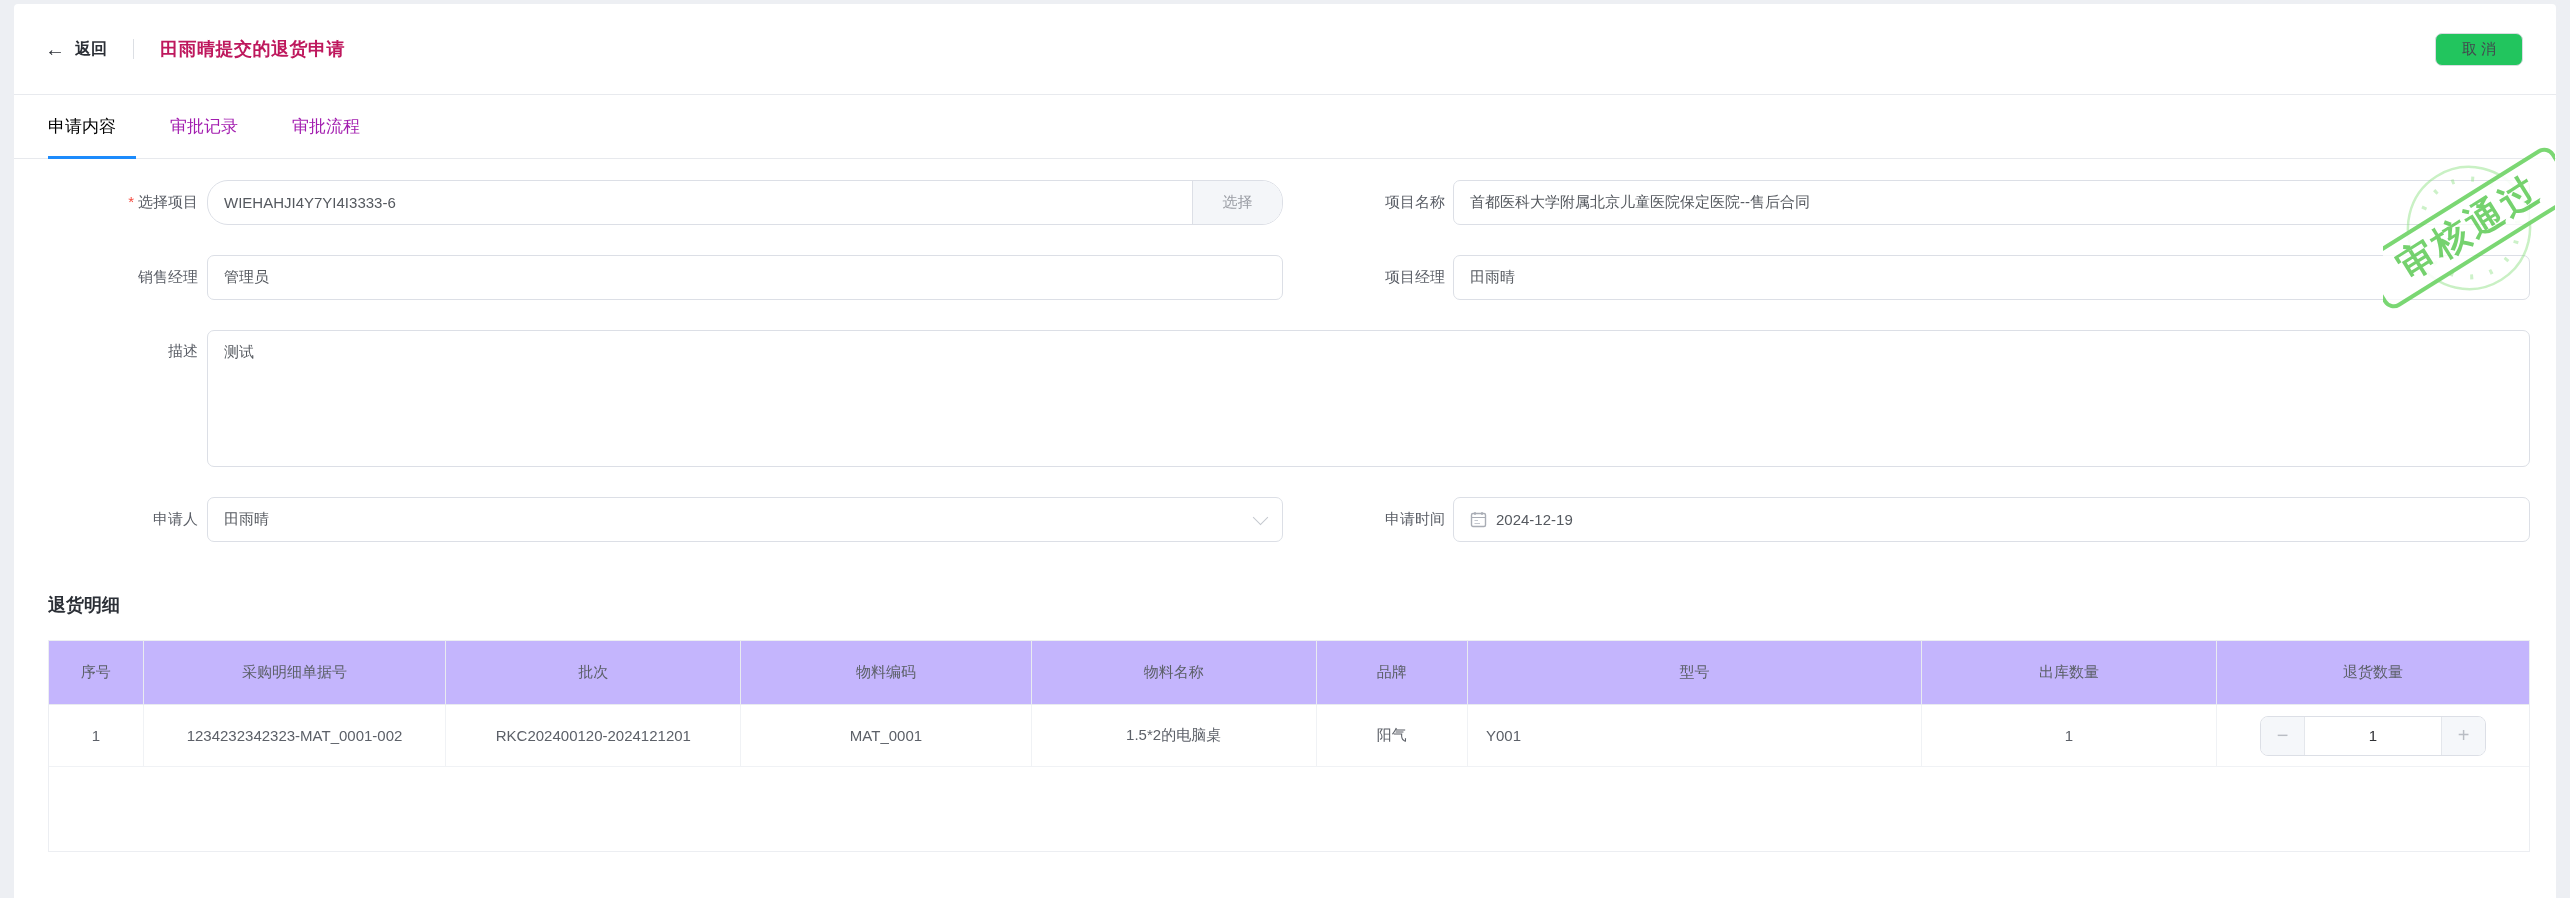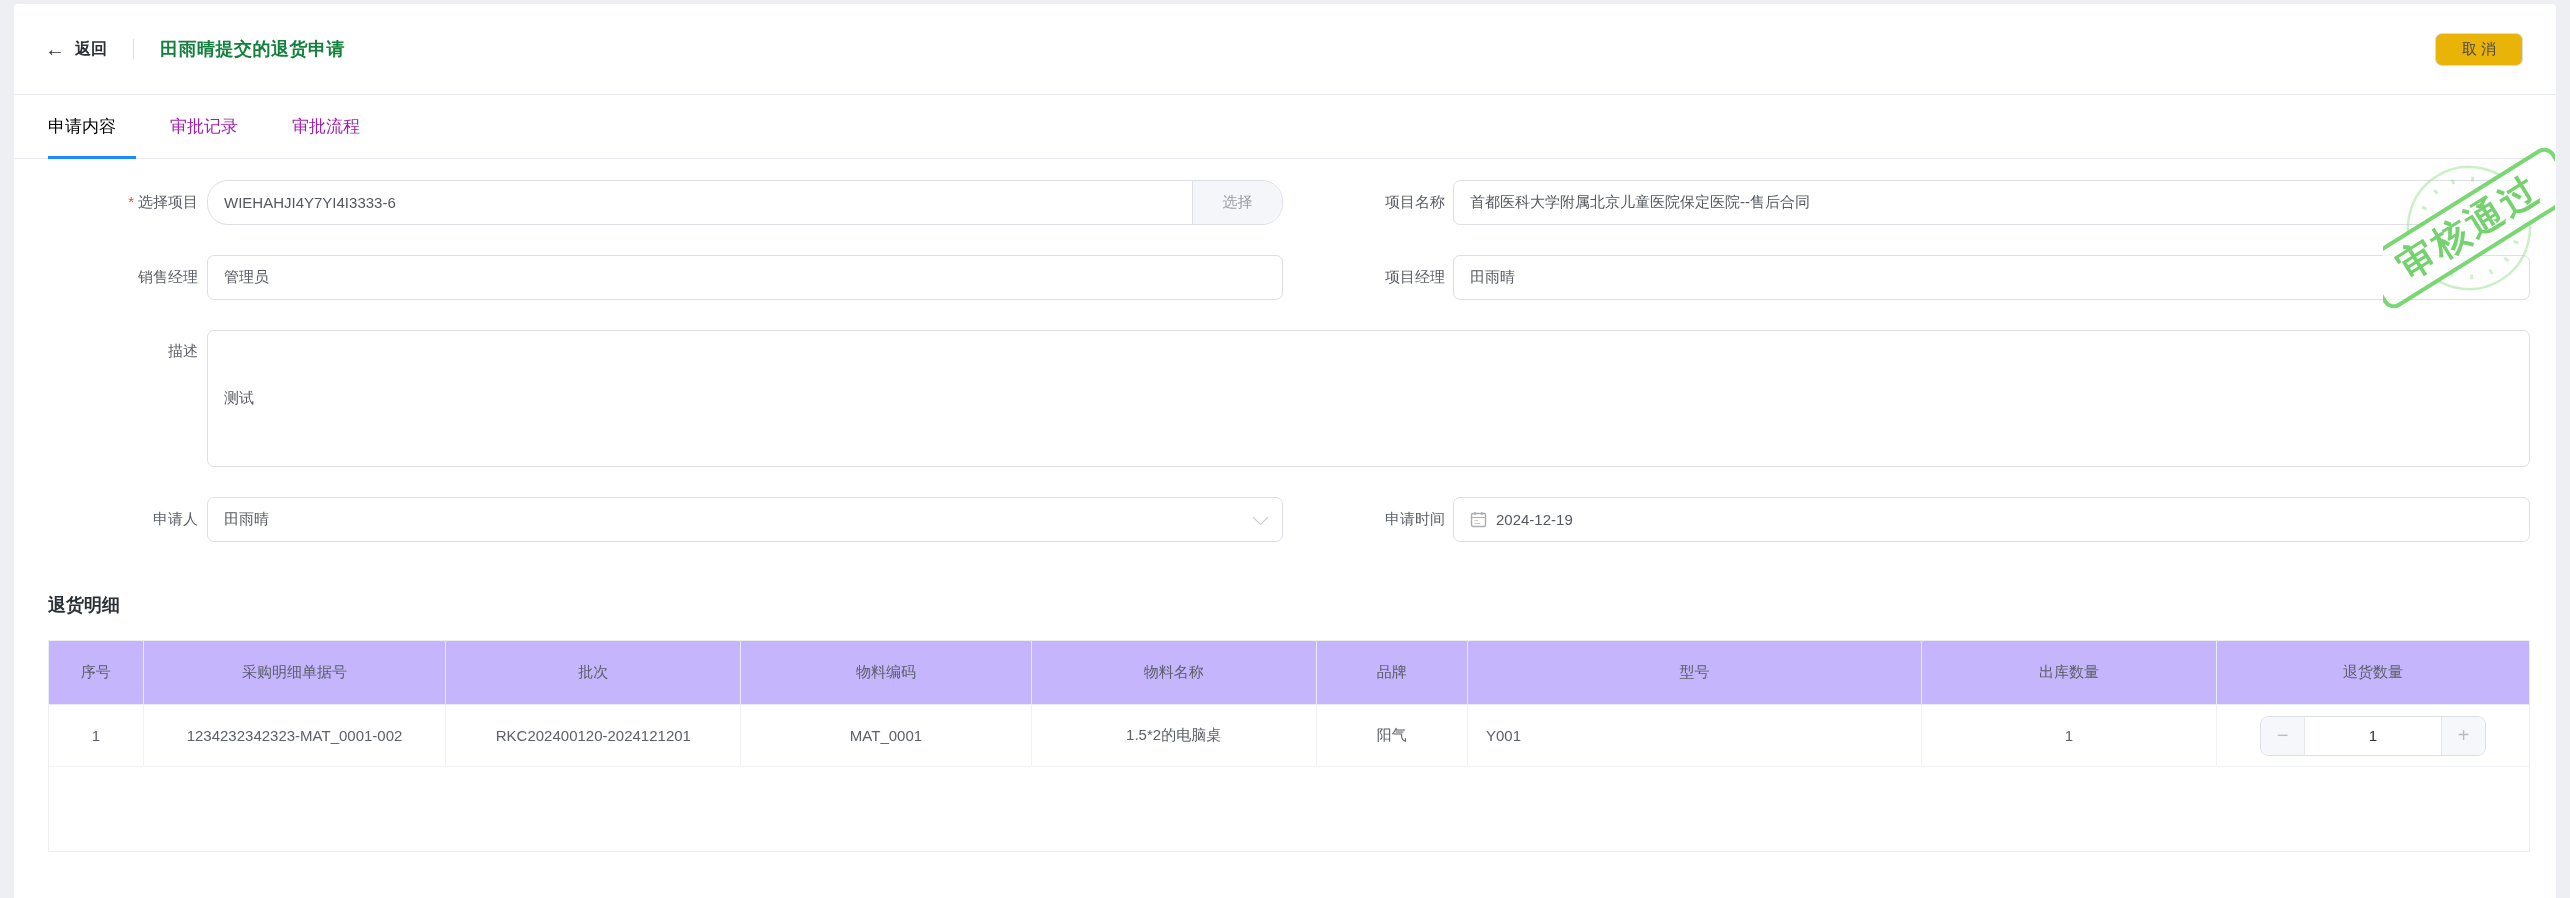--- a/index.html
+++ b/index.html
@@ -24,26 +24,26 @@
     padding:0 33px 0 31px;
     border-bottom:1px solid #e8eaee;
   }
   .back {
     display:flex; align-items:center; gap:10px;
     cursor:pointer;
   }
   .back-arrow { font-size:20px; font-weight:700; color:#2b2f36; line-height:1; }
   .back-label { font-size:16px; font-weight:700; color:#2b2f36; }
   .topbar-divider { width:1px; height:20px; background:#dcdfe4; margin:0 26px; }
-  .page-title { font-size:18px; font-weight:700; color:#15803d; letter-spacing:.5px; }
+  .page-title { font-size:18px; font-weight:700; color:#be185d; letter-spacing:.5px; }
   .cancel-btn {
     margin-left:auto;
     min-width:88px; height:33px;
     padding:0 20px;
-    background:#eab308;
+    background:#22c55e;
     border:1px solid #d9dce1;
     border-radius:7px;
     font-size:15px; color:#43474e;
     display:flex; align-items:center; justify-content:center;
     cursor:pointer;
   }
   
   .tabs {
     display:flex; align-items:flex-end;
     padding-left:34px;
@@ -113,21 +113,21 @@
     border-right:1.6px solid #c4c8cf;
     border-bottom:1.6px solid #c4c8cf;
     transform:rotate(45deg);
   }
   .textarea-field {
     width:2323px; height:137px;
     border:1px solid #dcdfe6;
     border-radius:7px;
     padding:12px 16px;
     font-size:15px; color:#55595f;
-    align-items:center;
+    align-items:flex-start;
     display:flex;
   }
   .form-row.top-align { align-items:flex-start; }
   .form-row.top-align .form-label { margin-top:12px; }
   .cal-icon { margin-right:9px; flex:none; display:flex; }
   
   .section-title {
     margin:51px 0 0 34px;
     font-size:18px; font-weight:700; color:#2b2f36;
   }

